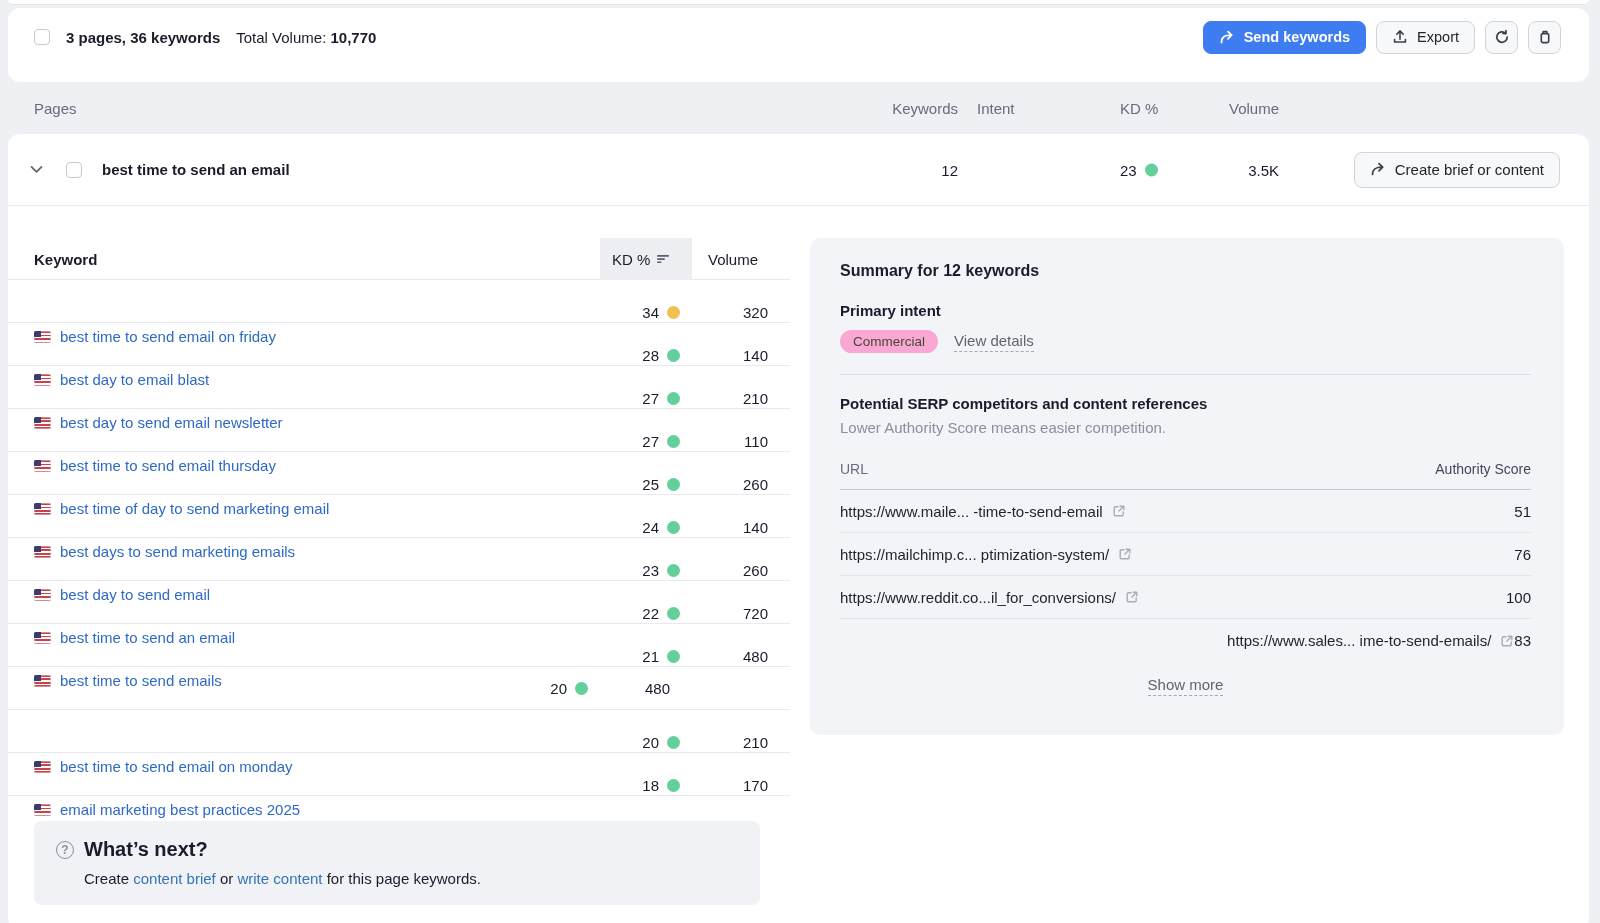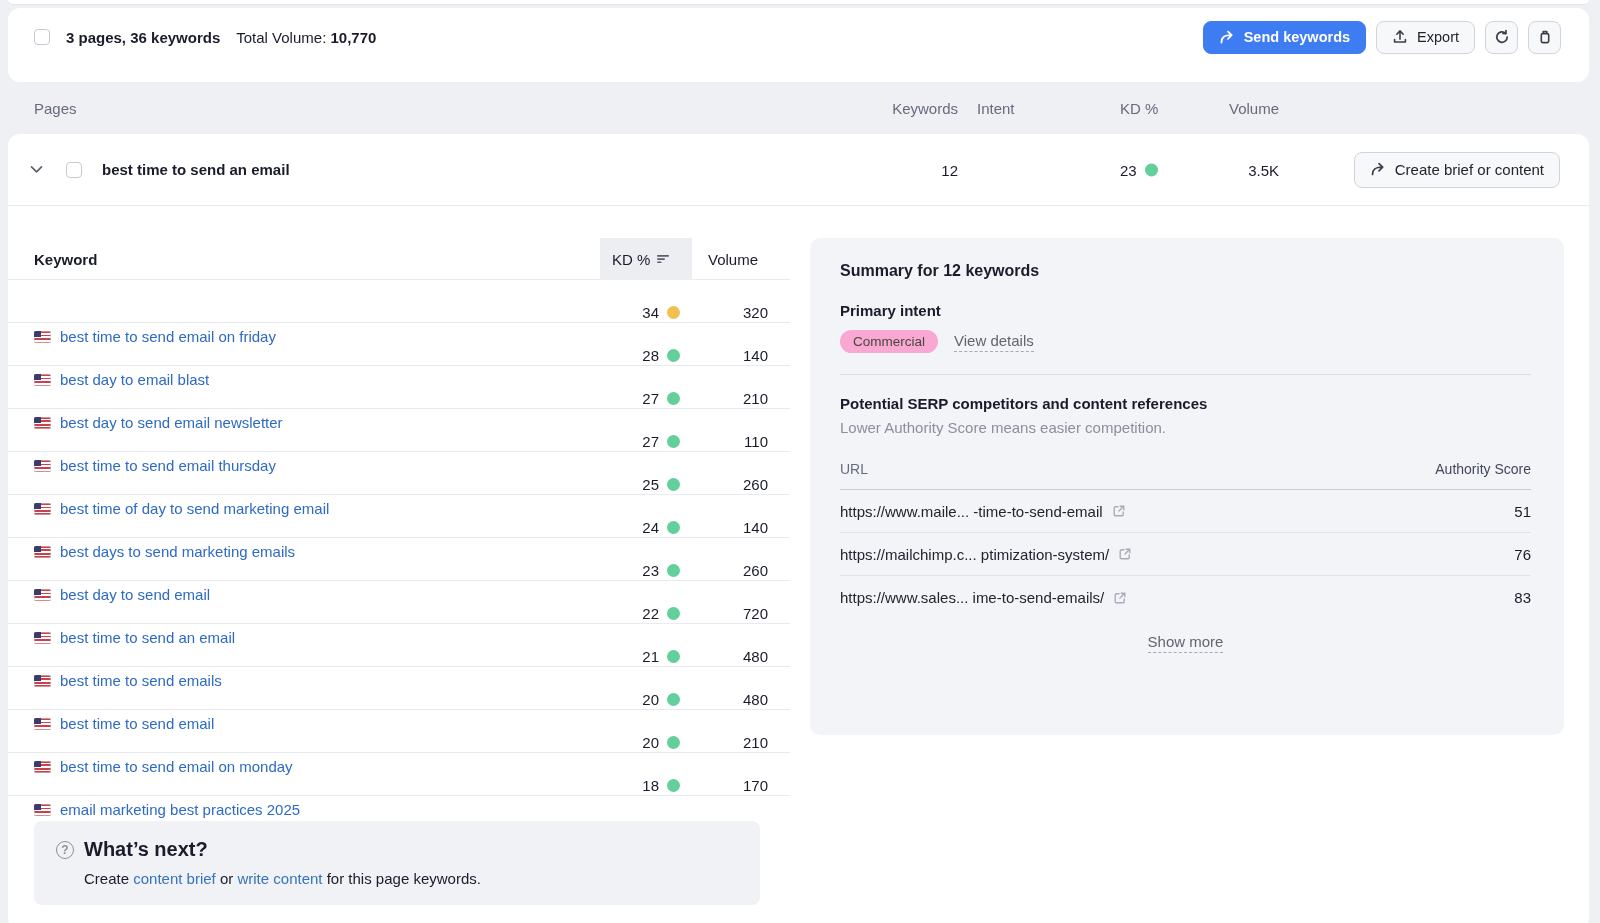--- a/index.html
+++ b/index.html
@@ -88,21 +88,21 @@
   .pi-row { margin-top:11px; display:flex; align-items:center; gap:16px; }
   .badge { background:#f9a8d4; color:#4a4639; border-radius:20px; padding:4px 13px; font-size:13.5px; }
   .dashed-link { color:#62646f; font-size:15px; text-decoration:none; border-bottom:1px dashed #a7aab5; padding-bottom:2px; cursor:pointer; }
   .sum-divider { margin:21px 0 20px; border:none; border-top:1px solid #dcdee5; }
   .serp-title { font-weight:700; font-size:15px; }
   .serp-sub { margin-top:7px; color:#8b8f9c; font-size:15px; }
   .url-head { margin-top:25px; display:flex; justify-content:space-between; align-items:center; padding-bottom:12px; border-bottom:1px solid #c7cad2; }
   .url-head .uh { color:#676b7e; font-size:14px; }
   .url-head .ash { color:#44475a; font-size:14px; }
   .urow { display:flex; justify-content:space-between; align-items:center; height:43px; border-bottom:1px solid #e1e3e9; }
-  .urow:last-of-type { border-bottom:none; }
+  .urow:last-of-type { border-bottom:none;justify-content:flex-end; }
   .u-left { display:flex; align-items:center; gap:9px; min-width:0; }
   .u-url { font-size:15px; color:#23242e; white-space:nowrap; }
   .u-ext { display:inline-flex; cursor:pointer; }
   .u-score { font-size:15px; color:#1a1c2b; }
   .show-more-wrap { text-align:center; margin-top:14px; }
 </style>
 </head>
 <body>
 
 <div class="prev-strip"></div>
@@ -300,24 +300,20 @@
               <span class="flag"></span>
               <a class="klink">best time to send emails</a>
             </div>
             <div class="kcell kd">
               <span>21</span>
               <span class="dot" style="background:#63cf9b"></span>
             </div>
             <div class="kcell vol">480</div>
           </div>
           <div class="krow">
-            <div class="kcell kw">
-              <span class="flag"></span>
-              <a class="klink">best time to send email</a>
-            </div>
             <div class="kcell kd">
               <span>20</span>
               <span class="dot" style="background:#63cf9b"></span>
             </div>
             <div class="kcell vol">480</div>
           </div>
           <div class="krow">
             <div class="kcell kw">
               <span class="flag"></span>
               <a class="klink">best time to send email on monday</a>
@@ -386,20 +382,32 @@
                 <svg width="14" height="14" viewBox="0 0 14 14" fill="none">
                   <path d="M6 2.8 H3.4 A1.2 1.2 0 0 0 2.2 4 V10.6 A1.2 1.2 0 0 0 3.4 11.8 H10 A1.2 1.2 0 0 0 11.2 10.6 V8" stroke="#a9acb8" stroke-width="1.4" stroke-linecap="round"></path>
                   <path d="M8.2 2.2 H11.8 V5.8 M11.4 2.6 L7 7" stroke="#a9acb8" stroke-width="1.4" stroke-linecap="round" stroke-linejoin="round"></path>
                 </svg>
               </span>
             </span>
             <span class="u-score">76</span>
           </div>
           <div class="urow">
             <span class="u-left">
+              <span class="u-url">https://www.reddit.co...il_for_conversions/</span>
+              <span class="u-ext">
+                <svg width="14" height="14" viewBox="0 0 14 14" fill="none">
+                  <path d="M6 2.8 H3.4 A1.2 1.2 0 0 0 2.2 4 V10.6 A1.2 1.2 0 0 0 3.4 11.8 H10 A1.2 1.2 0 0 0 11.2 10.6 V8" stroke="#a9acb8" stroke-width="1.4" stroke-linecap="round"></path>
+                  <path d="M8.2 2.2 H11.8 V5.8 M11.4 2.6 L7 7" stroke="#a9acb8" stroke-width="1.4" stroke-linecap="round" stroke-linejoin="round"></path>
+                </svg>
+              </span>
+            </span>
+            <span class="u-score">100</span>
+          </div>
+          <div class="urow">
+            <span class="u-left">
               <span class="u-url">https://www.sales... ime-to-send-emails/</span>
               <span class="u-ext">
                 <svg width="14" height="14" viewBox="0 0 14 14" fill="none">
                   <path d="M6 2.8 H3.4 A1.2 1.2 0 0 0 2.2 4 V10.6 A1.2 1.2 0 0 0 3.4 11.8 H10 A1.2 1.2 0 0 0 11.2 10.6 V8" stroke="#a9acb8" stroke-width="1.4" stroke-linecap="round"></path>
                   <path d="M8.2 2.2 H11.8 V5.8 M11.4 2.6 L7 7" stroke="#a9acb8" stroke-width="1.4" stroke-linecap="round" stroke-linejoin="round"></path>
                 </svg>
               </span>
             </span>
             <span class="u-score">83</span>
           </div>

